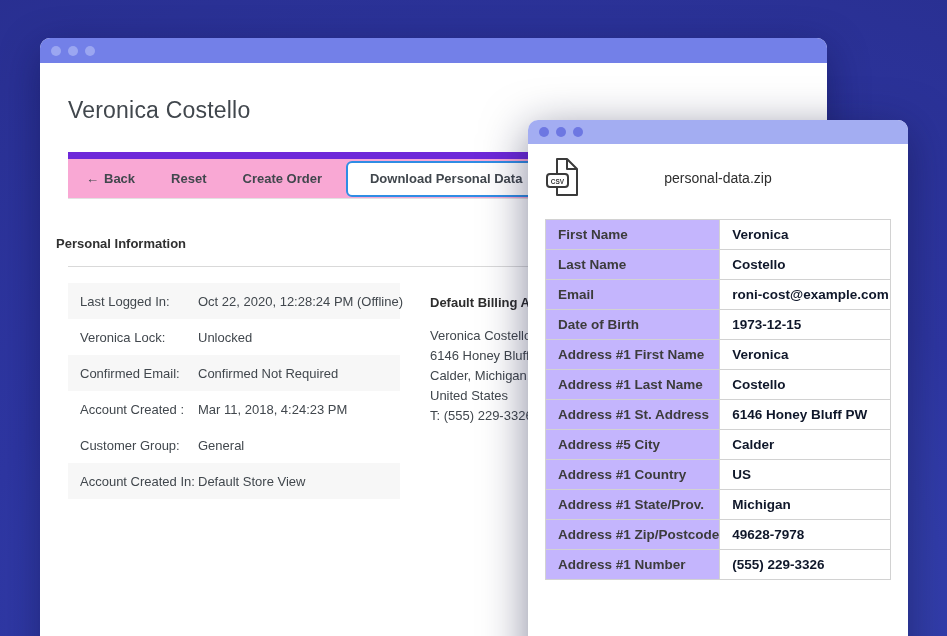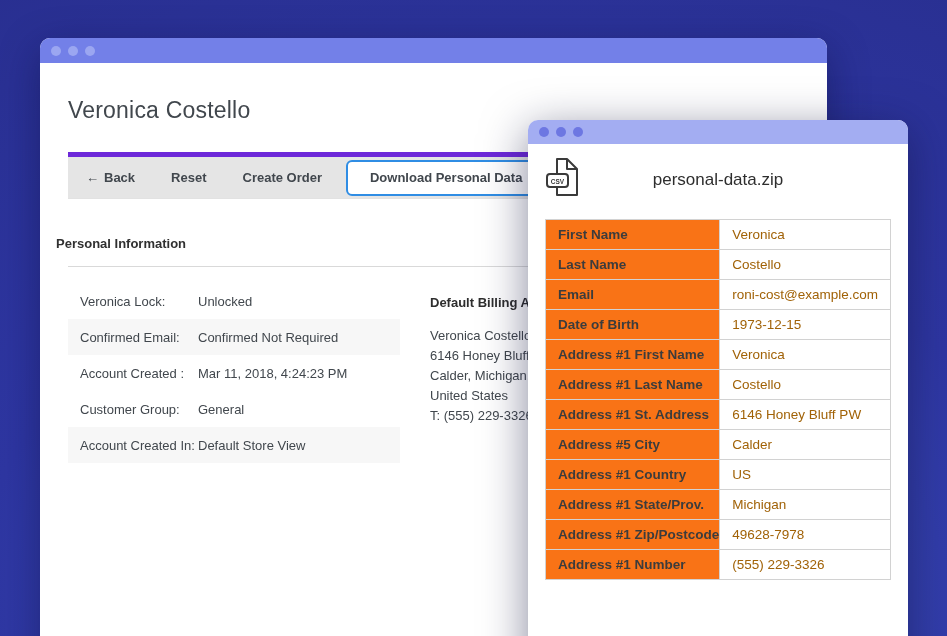--- a/index.html
+++ b/index.html
@@ -42,22 +42,22 @@
     font-weight: 400;
     color: #41474d;
     letter-spacing: 0.2px;
   }
 
   .toolbar {
     position: absolute;
     left: 28px; right: 0;
     top: 114px;
     height: 47px;
-    background: #e5e5e5;
-    border-top: 5px solid #6d28d9;
+    background: #f9a8d4;
+    border-top: 7px solid #6d28d9;
     border-bottom: 1px solid #e2e2e2;
     display: flex;
     align-items: center;
     gap: 0;
   }
   .tb-btn {
     background: transparent;
     border: none;
     font-family: "Liberation Sans", sans-serif;
     font-size: 13px;
@@ -145,45 +145,46 @@
   }
   .file-icon {
     position: absolute;
     left: 17px; top: 13px;
   }
   .file-name {
     position: absolute;
     left: 0; right: 0;
     top: 26px;
     text-align: center;
-    font-size: 17px;
+    font-size: 14px;
     color: #2e2e2e;
   }
 
   .csv-table {
     margin: 0 auto;
     width: 346px;
     border-collapse: collapse;
     font-size: 13.5px;
   }
   .csv-table td {
     border: 1px solid #d2d2d2;
     height: 30px;
     padding: 0 0 0 12px;
     white-space: nowrap;
   }
   .csv-table td.cell-label {
-    background: #f97316;
+    background: #c4b5fd;
     width: 172px;
     font-weight: 700;
     color: #3c3c3c;
   }
   .csv-table td.cell-value {
     background: #ffffff;
-    color: #a16207;
+    color: #0f172a;
+    font-weight: bold;
   }
 </style>
 </head>
 <body>
 
 <div class="window back-window">
   <div class="titlebar">
     <span class="dot"></span>
     <span class="dot"></span>
     <span class="dot"></span>
@@ -198,20 +199,24 @@
     <button class="tb-btn">Reset</button>
     <button class="tb-btn">Create Order</button>
     <button class="tb-btn primary-outline">Download Personal Data</button>
     <button class="tb-btn">Save and</button>
   </div>
 
   <div class="section-title">Personal Information</div>
   <hr class="section-rule">
 
   <div class="info-table">
+      <div class="info-row striped">
+        <span class="info-label">Last Logged In:</span>
+        <span class="info-value">Oct 22, 2020, 12:28:24 PM (Offline)</span>
+      </div>
       <div class="info-row">
         <span class="info-label">Veronica Lock:</span>
         <span class="info-value">Unlocked</span>
       </div>
       <div class="info-row striped">
         <span class="info-label">Confirmed Email:</span>
         <span class="info-value">Confirmed Not Required</span>
       </div>
       <div class="info-row">
         <span class="info-label">Account Created :</span>

